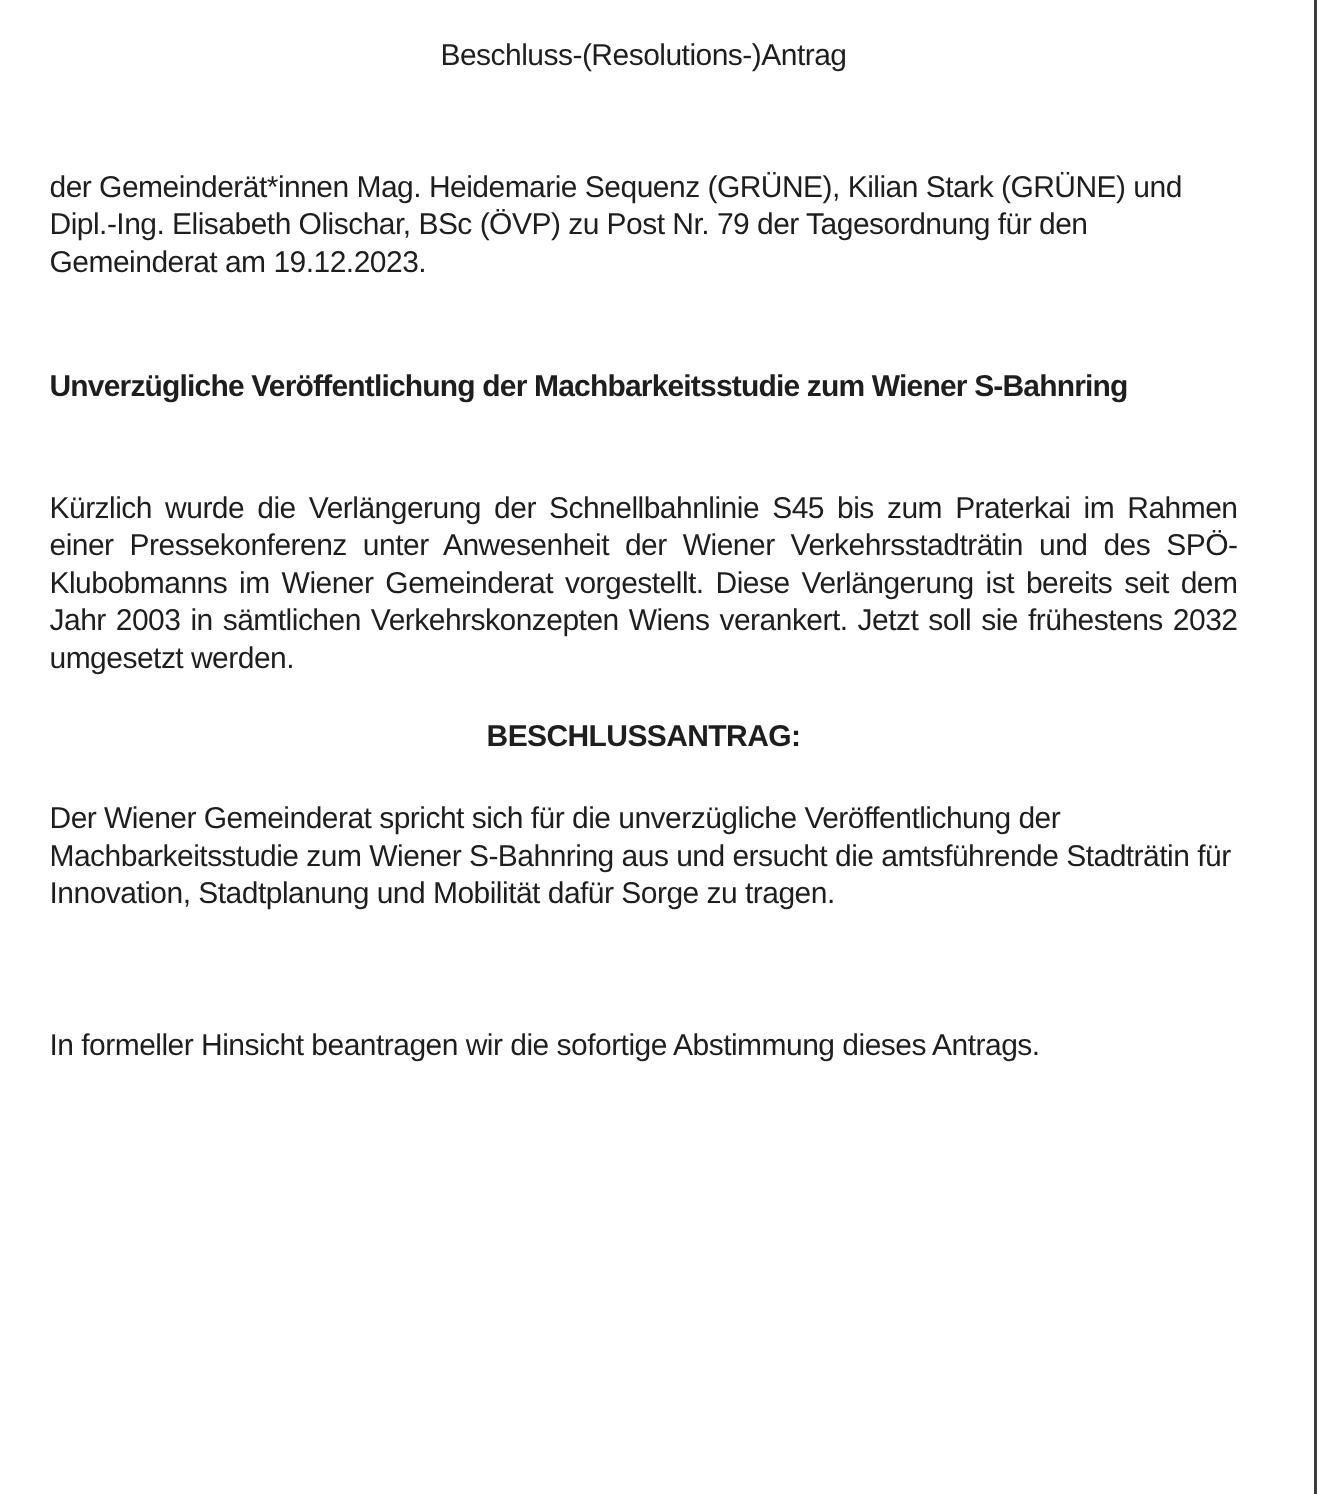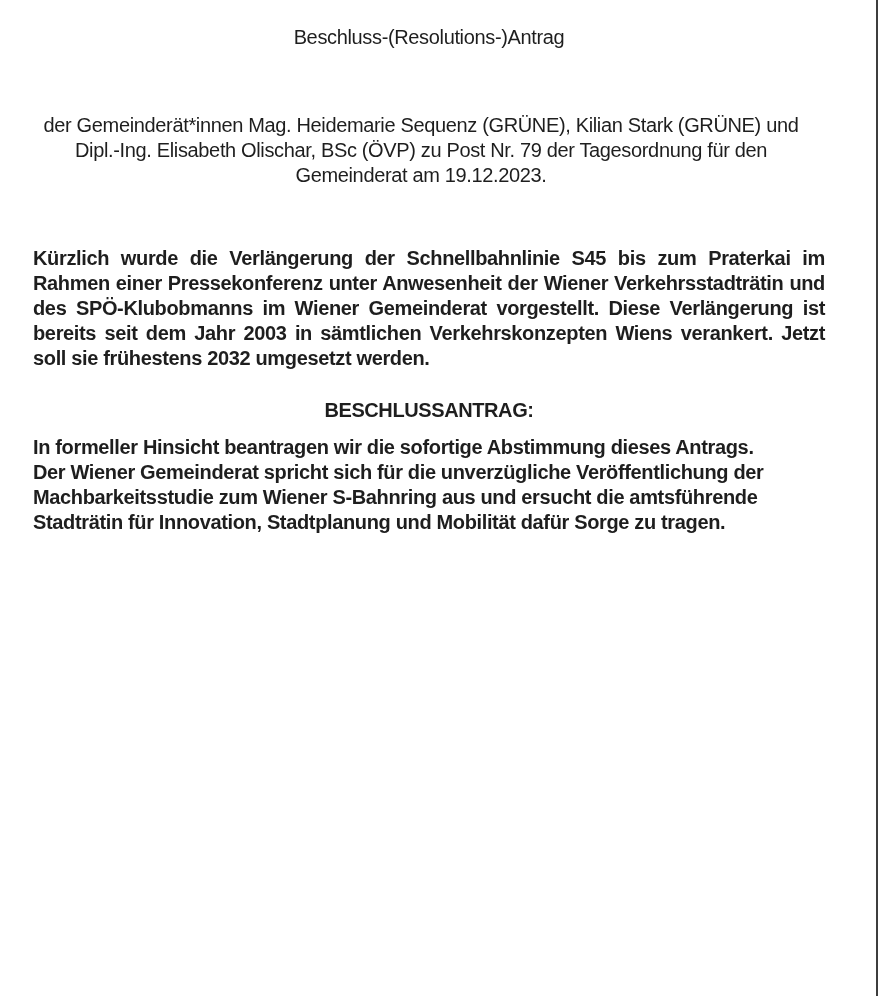--- a/index.html
+++ b/index.html
@@ -32,64 +32,64 @@
     width: 879px;
     padding: 25px 54px 0 33px;
   }
   .doc-title {
     text-align: center;
     font-weight: normal;
     margin: 0 0 63px 0;
   }
   .intro {
     margin: 0 16px 58px 0;
-    text-align: center;
+    text-align: left;
   }
   .subject {
     font-weight: bold;
     font-size: 20px;
     margin: 0 0 56px 0;
     letter-spacing: -0.55px;
   }
   .para {
     margin: 0 0 27px 0;
-    font-weight: bold;
   }
   .justify {
     text-align: justify;
   }
   .resolution-heading {
     text-align: center;
     font-weight: bold;
-    margin: 0 0 12px 0;
+    margin: 0 0 30px 0;
     letter-spacing: -0.4px;
   }
   .resolution {
     margin: 0 0 76px 0;
   }
   .formal {
     margin: 0;
   }
 </style>
 </head>
 <body>
 
 <div class="content">
 
   <div class="doc-title">Beschluss-(Resolutions-)Antrag</div>
 
   <p class="intro">der Gemeinderät*innen Mag. Heidemarie Sequenz (GRÜNE), Kilian Stark (GRÜNE) und Dipl.-Ing. Elisabeth Olischar, BSc (ÖVP) zu Post Nr. 79 der Tagesordnung für den Gemeinderat am 19.12.2023.</p>
 
+  <div class="subject">Unverzügliche Veröffentlichung der Machbarkeitsstudie zum Wiener S-Bahnring</div>
 
   <p class="para justify">Kürzlich wurde die Verlängerung der Schnellbahnlinie S45 bis zum Praterkai im Rahmen einer Pressekonferenz unter Anwesenheit der Wiener Verkehrsstadträtin und des SPÖ-Klubobmanns im Wiener Gemeinderat vorgestellt. Diese Verlängerung ist bereits seit dem Jahr 2003 in sämtlichen Verkehrskonzepten Wiens verankert. Jetzt soll sie frühestens 2032 umgesetzt werden.</p>
 
 
 
 
   <div class="resolution-heading">BESCHLUSSANTRAG:</div>
 
+  <p class="para resolution">Der Wiener Gemeinderat spricht sich für die unverzügliche Veröffentlichung der Machbarkeitsstudie zum Wiener S-Bahnring aus und ersucht die amtsführende Stadträtin für Innovation, Stadtplanung und Mobilität dafür Sorge zu tragen.</p>
+
   <p class="para formal">In formeller Hinsicht beantragen wir die sofortige Abstimmung dieses Antrags.</p>
-
-  <p class="para resolution">Der Wiener Gemeinderat spricht sich für die unverzügliche Veröffentlichung der Machbarkeitsstudie zum Wiener S-Bahnring aus und ersucht die amtsführende Stadträtin für Innovation, Stadtplanung und Mobilität dafür Sorge zu tragen.</p>
 
 </div>
 
 <div class="page-edge-line"></div>
 
 </body></html>

